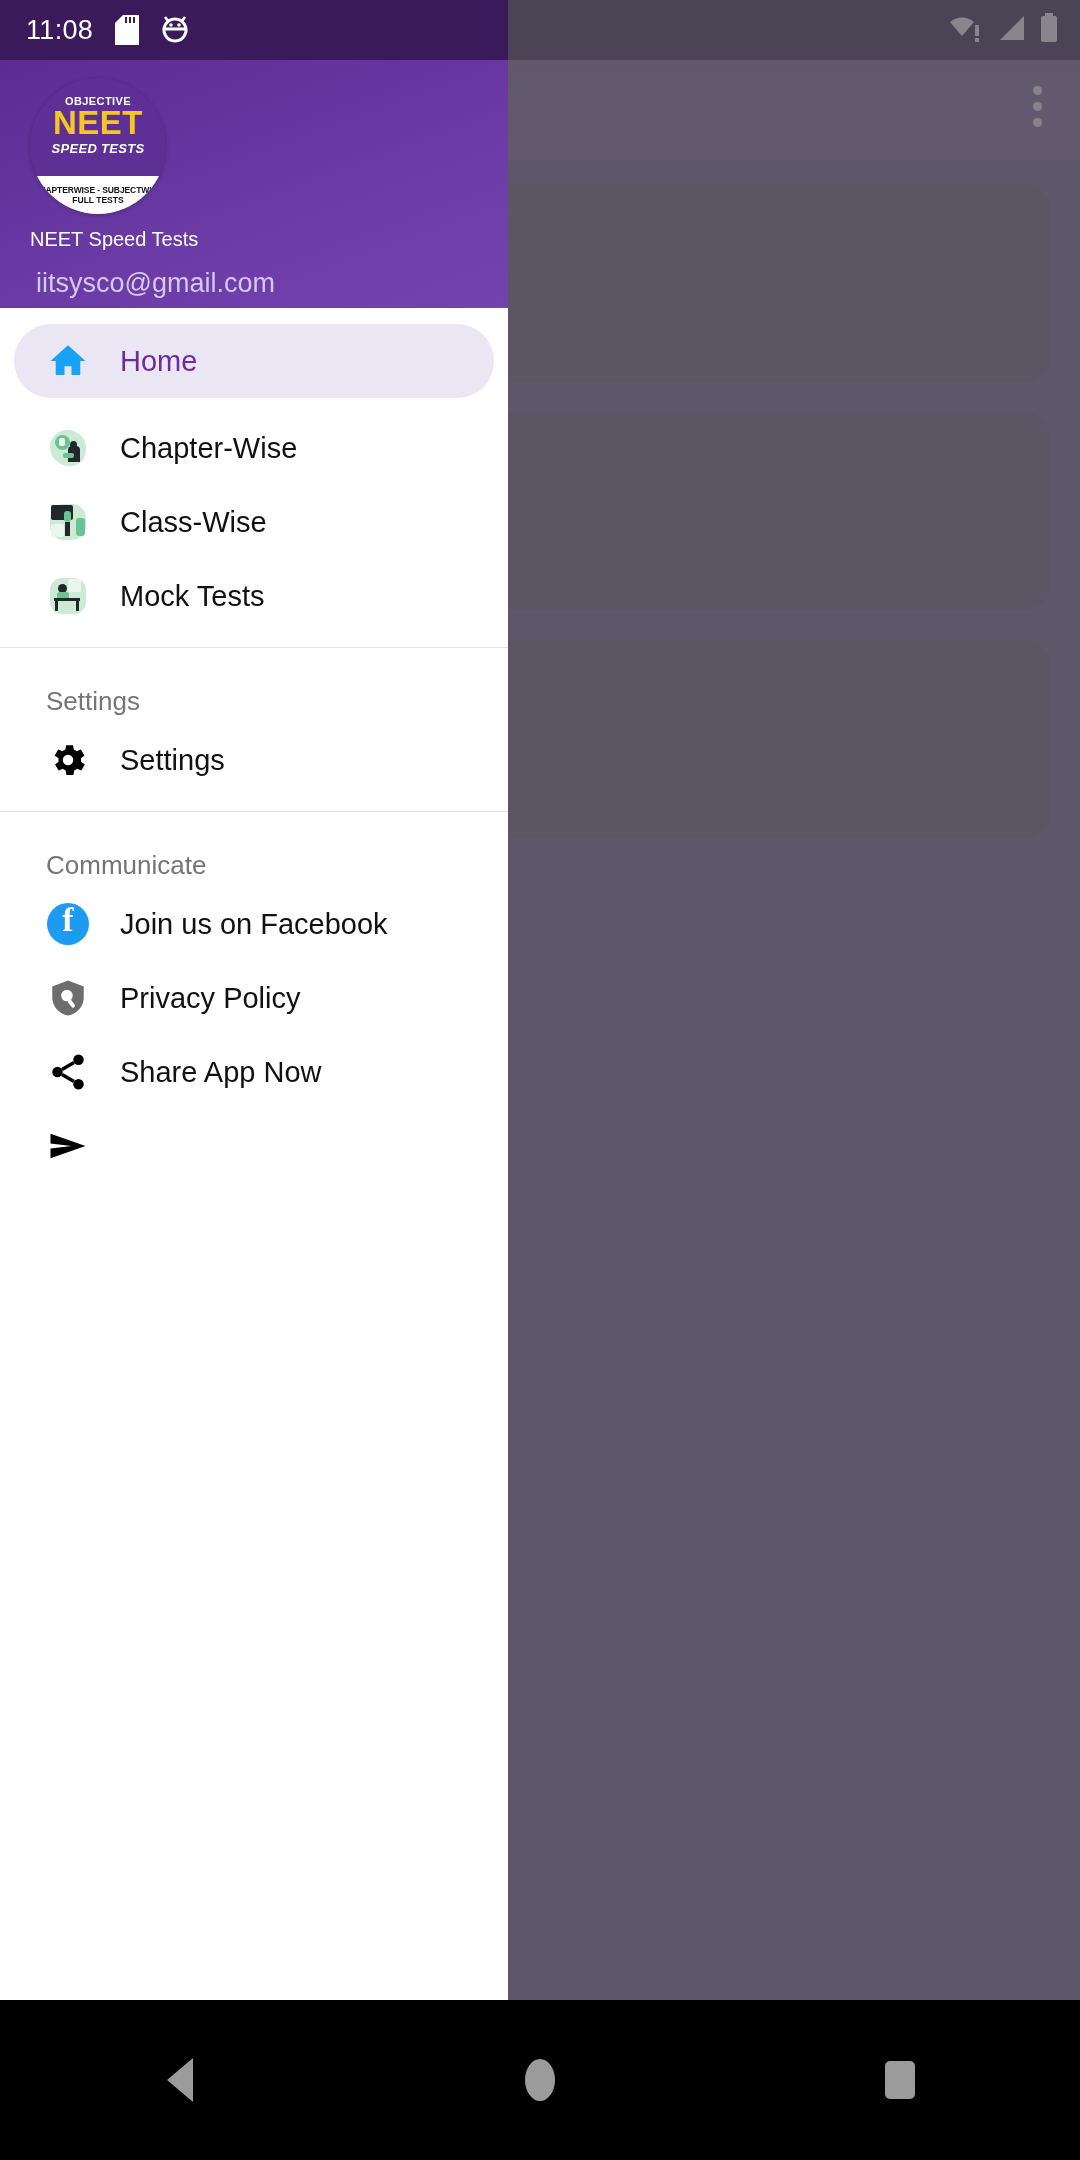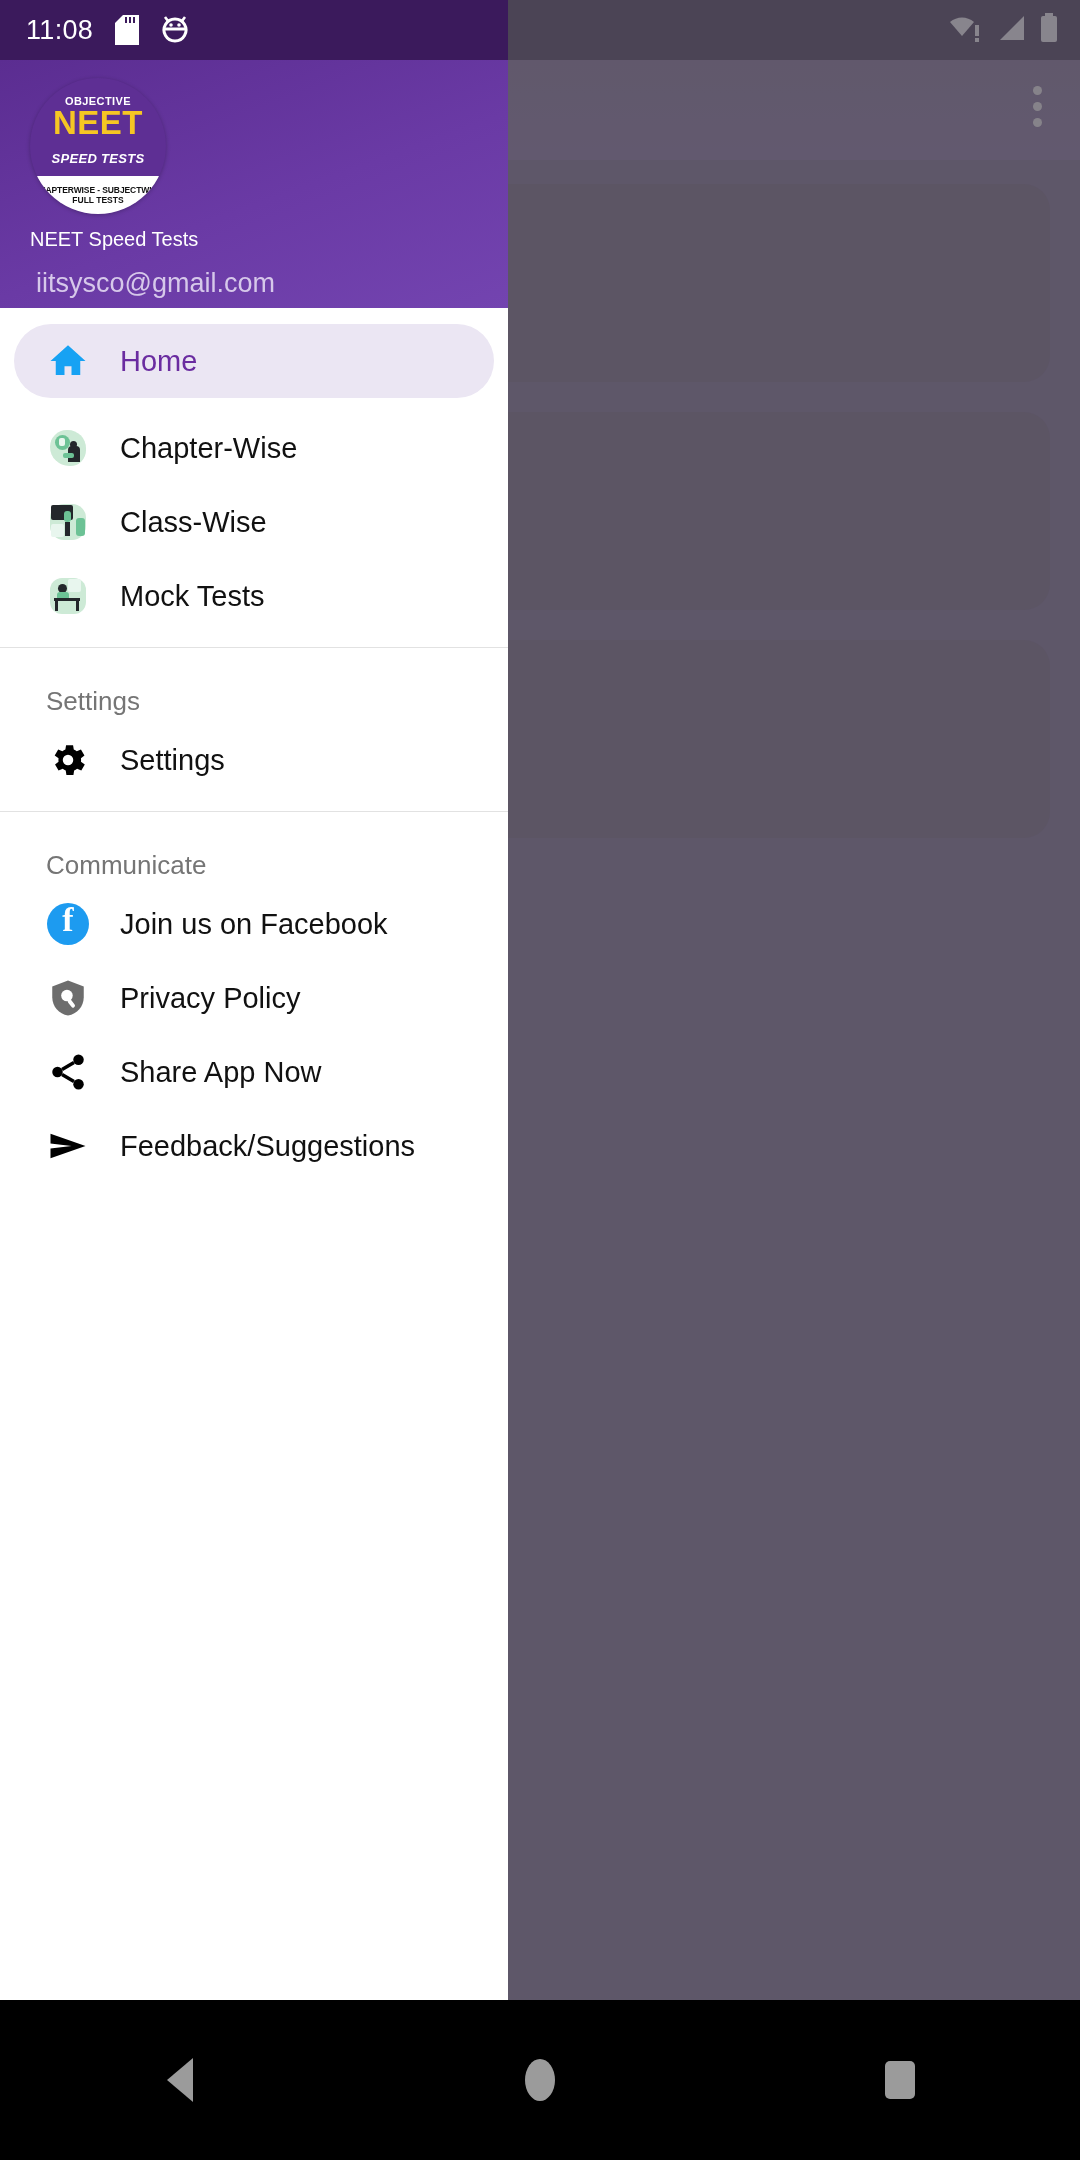--- a/index.html
+++ b/index.html
@@ -66,21 +66,21 @@
     position:relative;
   }
   .logo {
     width:136px; height:136px; border-radius:50%;
     background:#5e2f94; overflow:hidden; position:relative;
     display:flex; flex-direction:column; align-items:center;
     box-shadow:0 1px 4px rgba(0,0,0,.25);
   }
   .logo .l1 { margin-top:17px; font-size:11px; font-weight:bold; color:#fff; letter-spacing:.4px; }
   .logo .l2 { margin-top:-1px; font-size:33px; font-weight:bold; color:#f6c623; letter-spacing:.5px; line-height:1.05; }
-  .logo .l3 { margin-top:10px; font-size:13px; font-style:italic; font-weight:bold; color:#fff; letter-spacing:.3px; }
+  .logo .l3 { margin-top:0px; font-size:13px; font-style:italic; font-weight:bold; color:#fff; letter-spacing:.3px; }
   .logo .foot {
     position:absolute; left:0; right:0; bottom:0; height:38px; background:#fff;
     display:flex; flex-direction:column; align-items:center; justify-content:center;
     color:#111;
   }
   .logo .foot .f1 { font-size:8.5px; font-weight:bold; letter-spacing:-.1px; }
   .logo .foot .f2 { font-size:8.5px; font-weight:bold; }
 
   .acct-name { position:absolute; left:30px; top:168px; color:#fff; font-size:20px; }
   .acct-mail { position:absolute; left:36px; top:208px; color:#d6c8ea; font-size:27px; }
@@ -311,21 +311,20 @@
         </span>
         <span class="nav-label">Share App Now</span>
       </div>
 
       <div class="nav-item">
         <span class="nav-ico">
           <svg width="42" height="42" viewBox="0 0 24 24">
               <path d="M2 5 L22 12 L2 19 L2 13.4 L14 12 L2 10.6 Z" fill="#000"></path>
             </svg>
         </span>
-        <span class="nav-label">Feedback/Suggestions</span>
       </div>
 
     </div>
   </div>
 
   <div class="navbar">
     <div class="nav-btn">
         <span class="tri-back"></span>
       </div>
     <div class="nav-btn">

